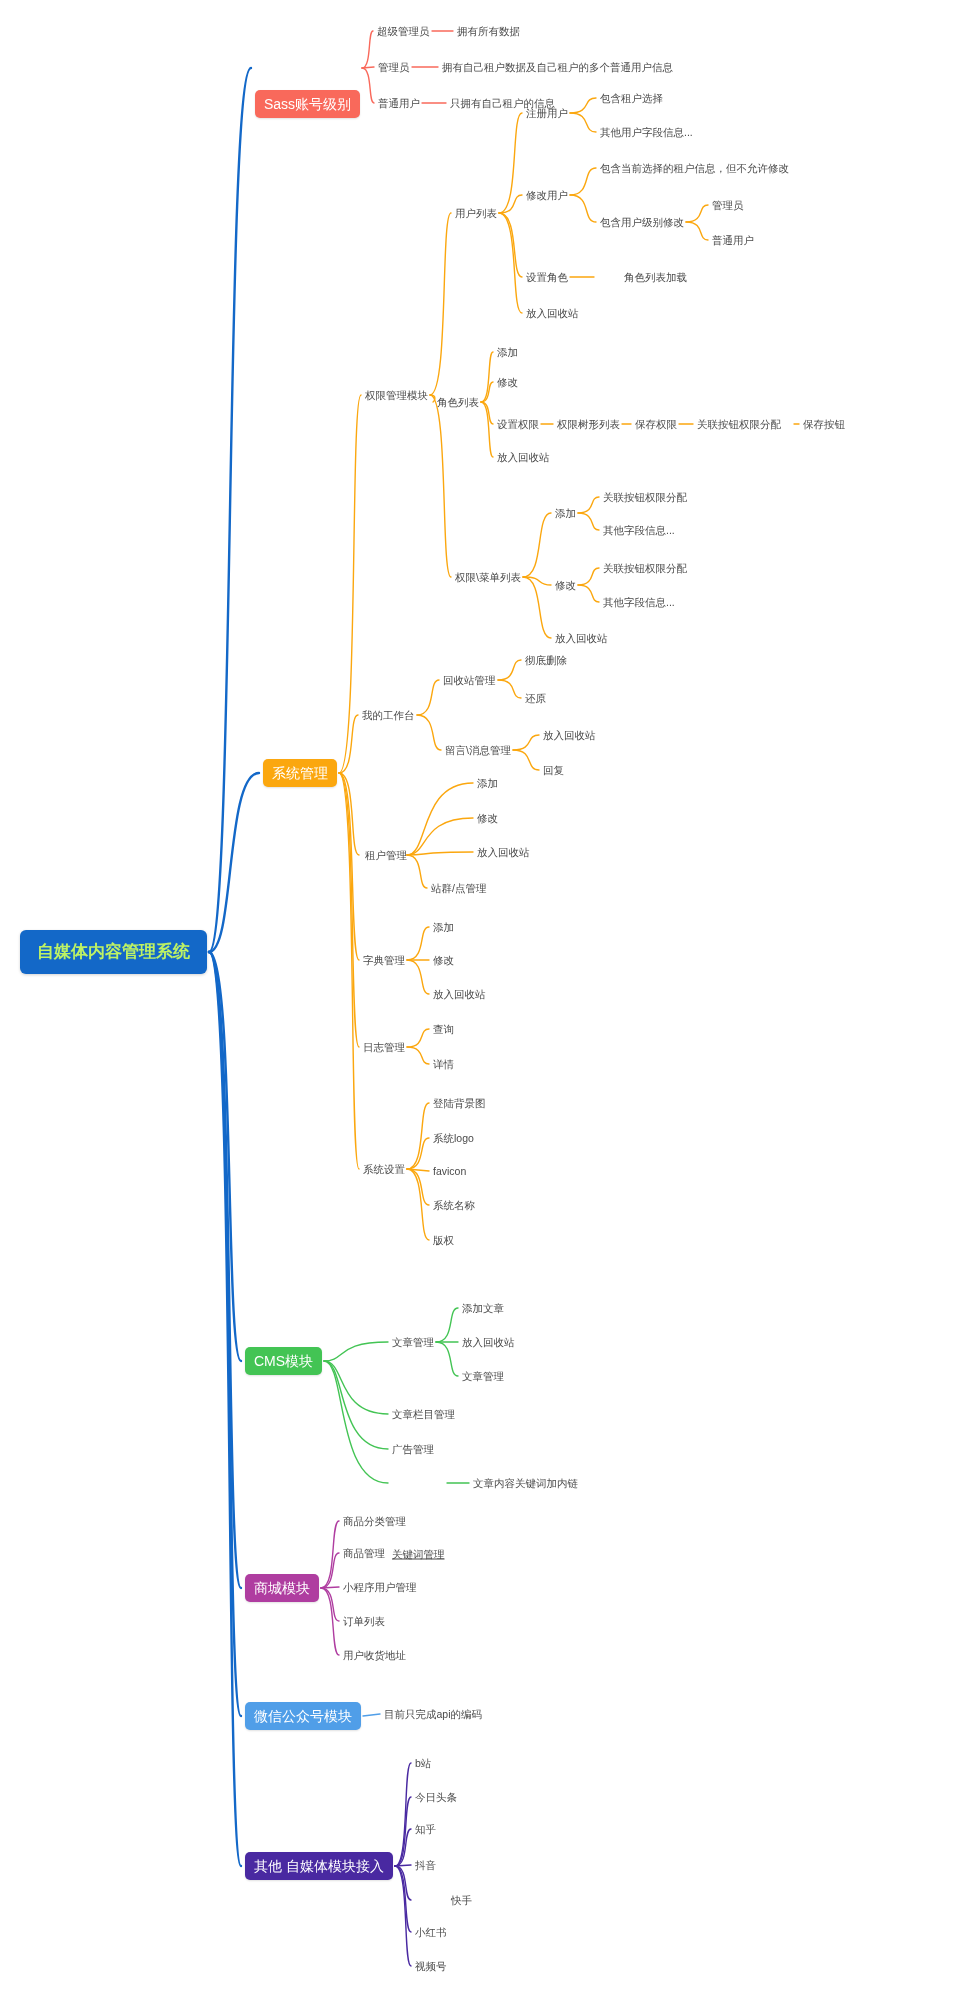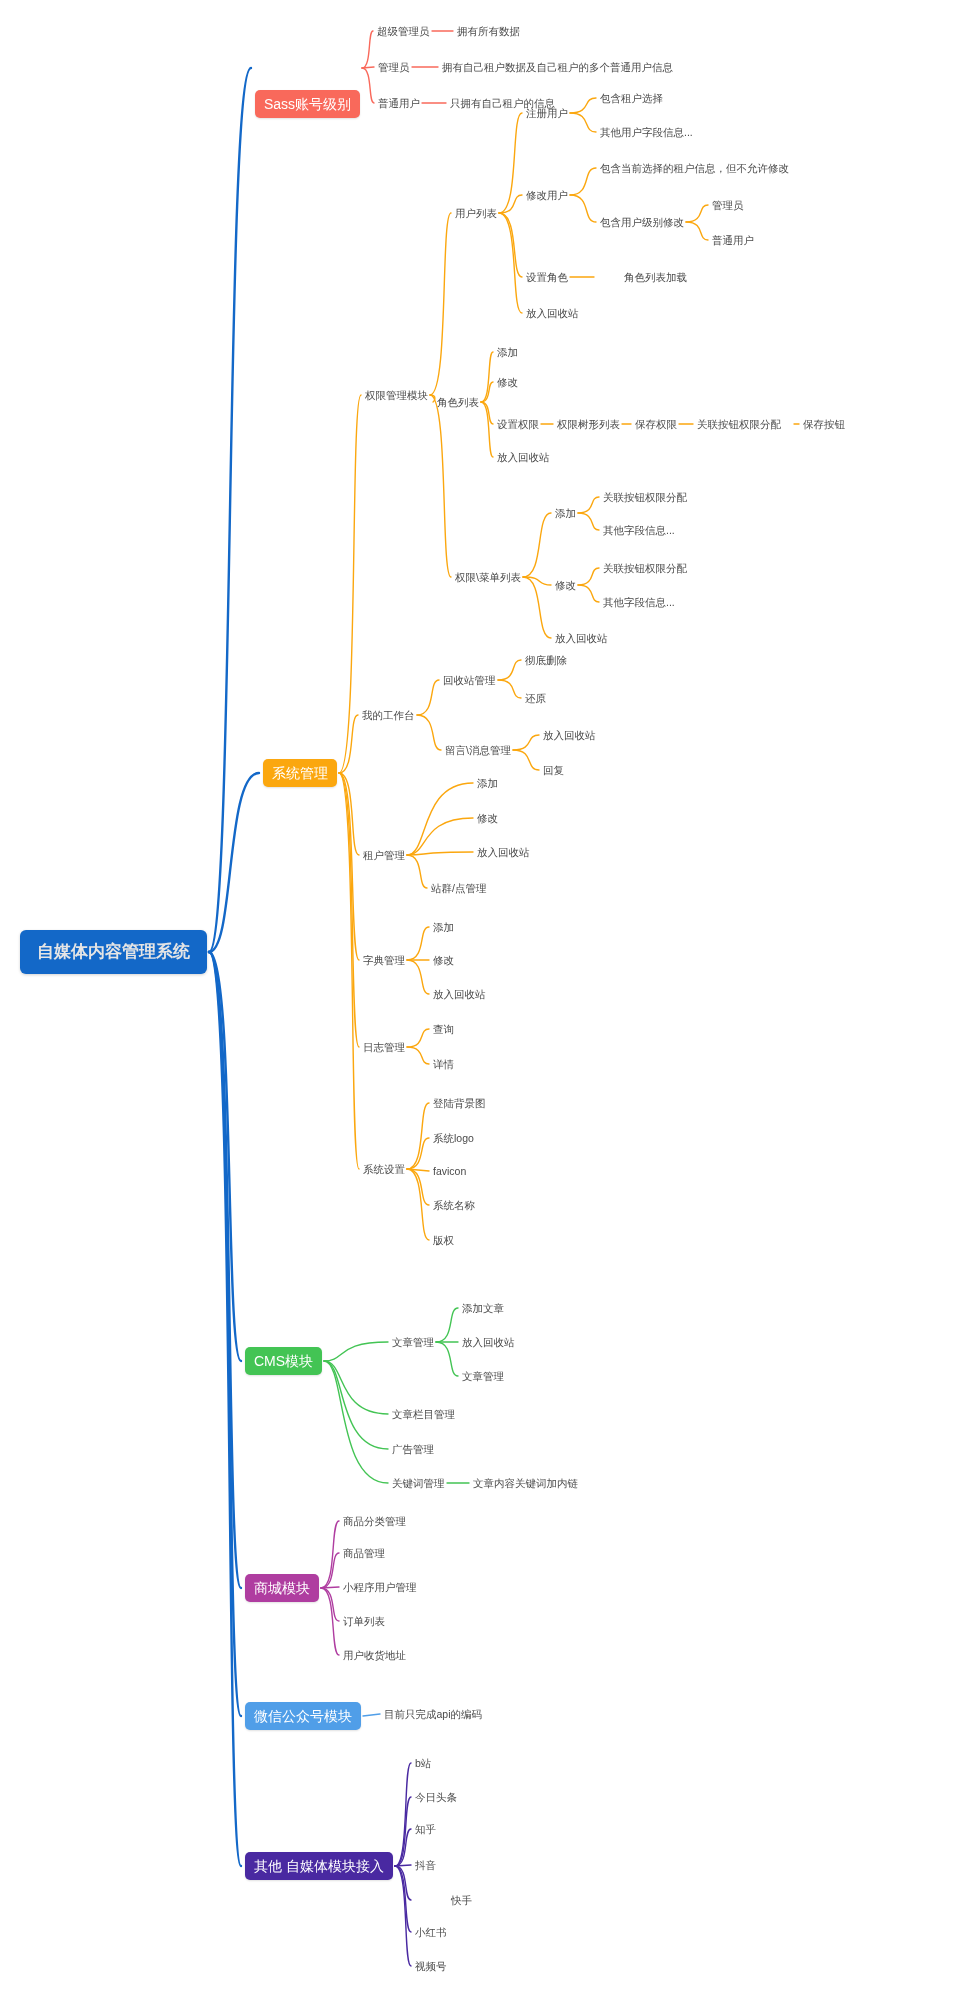--- a/index.html
+++ b/index.html
@@ -29,21 +29,21 @@
     padding:0 9px;
     border-radius:5px;
     color:#ffffff;
     font-size:14px;
     box-shadow:0 1px 2px rgba(0,0,0,0.12);
   }
   .node.root{
     height:44px;line-height:44px;
     padding:0 17px;
     border-radius:6px;
-    color:#e5e5e5;
+    color:#bef264;
     font-size:17px;
     font-weight:bold;
     box-shadow:0 1px 3px rgba(0,0,0,0.18);
   }
 </style>
 </head>
 <body>
 
 <div id="stage">
   <svg id="edges" width="964" height="2000">
@@ -175,21 +175,21 @@
     <div class="node leaf" style="left: 603px; top: 568px;">关联按钮权限分配</div>
     <div class="node leaf" style="left: 603px; top: 602px;">其他字段信息...</div>
     <div class="node leaf" style="left: 555px; top: 638px;">放入回收站</div>
     <div class="node leaf" style="left: 362px; top: 715px;">我的工作台</div>
     <div class="node leaf" style="left: 443px; top: 680px;">回收站管理</div>
     <div class="node leaf" style="left: 525px; top: 660px;">彻底删除</div>
     <div class="node leaf" style="left: 525px; top: 698px;">还原</div>
     <div class="node leaf" style="left: 445px; top: 750px;">留言\消息管理</div>
     <div class="node leaf" style="left: 543px; top: 735px;">放入回收站</div>
     <div class="node leaf" style="left: 543px; top: 770px;">回复</div>
-    <div class="node leaf" style="left: 363px; top: 855px;">租户管理</div>
+    <div class="node leaf" style="left: 352px; top: 855px; padding-left: 13px;">租户管理</div>
     <div class="node leaf" style="left: 477px; top: 783px;">添加</div>
     <div class="node leaf" style="left: 477px; top: 818px;">修改</div>
     <div class="node leaf" style="left: 477px; top: 852px;">放入回收站</div>
     <div class="node leaf" style="left: 431px; top: 888px;">站群/点管理</div>
     <div class="node leaf" style="left: 363px; top: 960px;">字典管理</div>
     <div class="node leaf" style="left: 433px; top: 927px;">添加</div>
     <div class="node leaf" style="left: 433px; top: 960px;">修改</div>
     <div class="node leaf" style="left: 433px; top: 994px;">放入回收站</div>
     <div class="node leaf" style="left: 363px; top: 1047px;">日志管理</div>
     <div class="node leaf" style="left: 433px; top: 1029px;">查询</div>
@@ -200,21 +200,21 @@
     <div class="node leaf" style="left: 433px; top: 1171px;">favicon</div>
     <div class="node leaf" style="left: 433px; top: 1205px;">系统名称</div>
     <div class="node leaf" style="left: 433px; top: 1240px;">版权</div>
     <div class="node branch" style="left: 245px; top: 1361px; background: rgb(67, 196, 84);">CMS模块</div>
     <div class="node leaf" style="left: 392px; top: 1342px;">文章管理</div>
     <div class="node leaf" style="left: 462px; top: 1308px;">添加文章</div>
     <div class="node leaf" style="left: 462px; top: 1342px;">放入回收站</div>
     <div class="node leaf" style="left: 462px; top: 1376px;">文章管理</div>
     <div class="node leaf" style="left: 392px; top: 1414px;">文章栏目管理</div>
     <div class="node leaf" style="left: 392px; top: 1449px;">广告管理</div>
-    <div class="node leaf" style="left: 392px; top: 1483px;">关键词管理</div>
+    <div class="node leaf" style="left: 392px; top: 1554px; text-decoration: underline;">关键词管理</div>
     <div class="node leaf" style="left: 473px; top: 1483px;">文章内容关键词加内链</div>
     <div class="node branch" style="left: 245px; top: 1588px; background: rgb(175, 61, 160);">商城模块</div>
     <div class="node leaf" style="left: 343px; top: 1521px;">商品分类管理</div>
     <div class="node leaf" style="left: 343px; top: 1553px;">商品管理</div>
     <div class="node leaf" style="left: 343px; top: 1587px;">小程序用户管理</div>
     <div class="node leaf" style="left: 343px; top: 1621px;">订单列表</div>
     <div class="node leaf" style="left: 343px; top: 1655px;">用户收货地址</div>
     <div class="node branch" style="left: 245px; top: 1716px; background: rgb(80, 158, 232);">微信公众号模块</div>
     <div class="node leaf" style="left: 384px; top: 1714px;">目前只完成api的编码</div>
     <div class="node branch" style="left: 245px; top: 1866px; background: rgb(73, 41, 161);">其他 自媒体模块接入</div>

